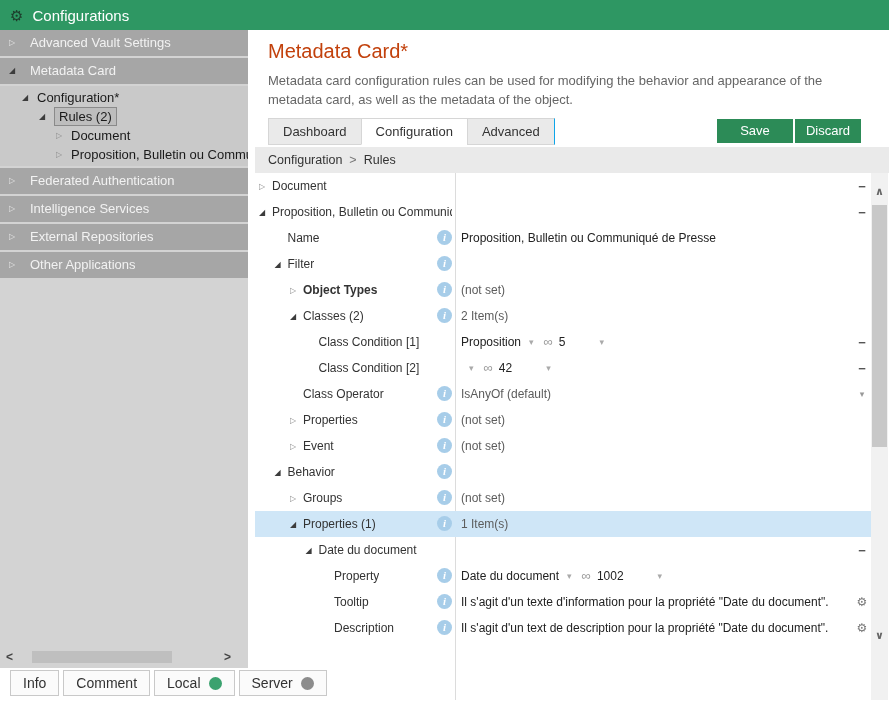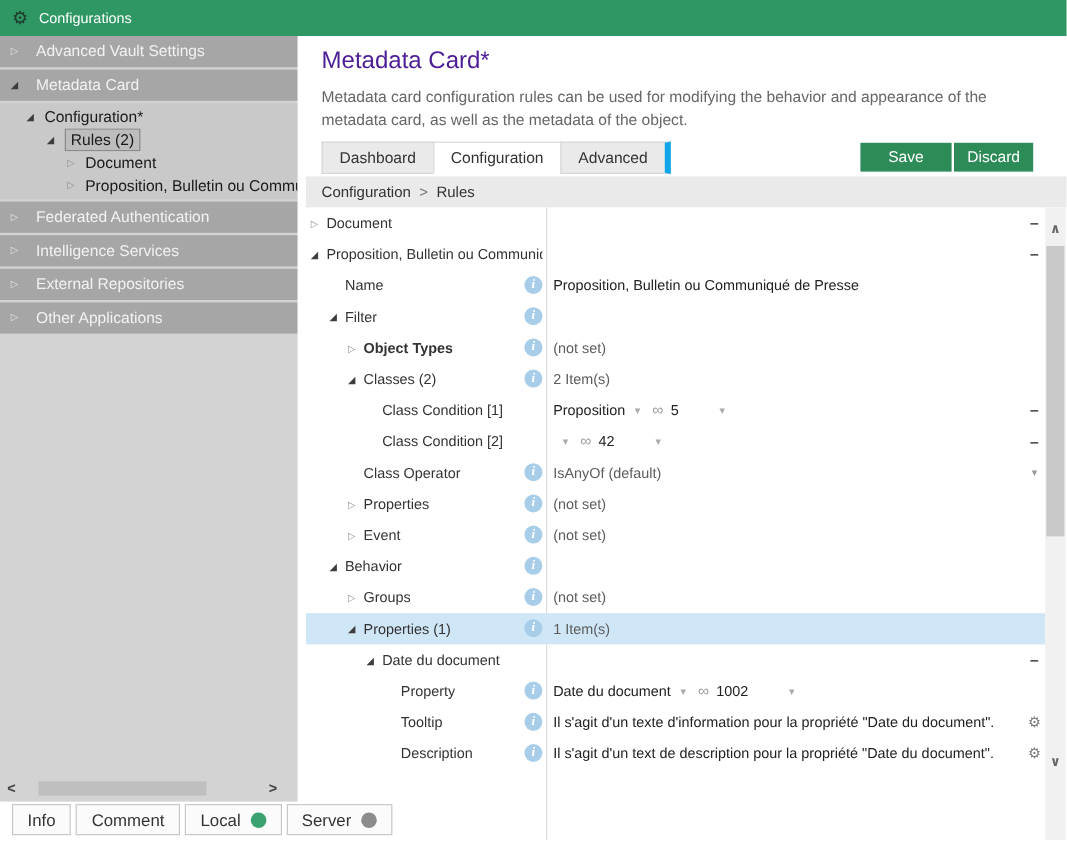--- a/index.html
+++ b/index.html
@@ -1,43 +1,43 @@
 <!DOCTYPE html>
 <html><head>
 <meta charset="utf-8">
 <style>
   html,body{margin:0;padding:0;background:#fff;font-family:"Liberation Sans","DejaVu Sans",sans-serif;}
   #app{position:relative;width:889px;height:720px;background:#fff;overflow:hidden;}
 
   
   .titlebar{position:absolute;left:0;top:0;width:889px;height:30px;background:#2E9763;display:flex;align-items:center;}
   .titlebar .gear{margin-left:10px;font-size:15px;color:#1d3b2b;line-height:1;}
-  .titlebar .ttl{margin-left:9px;color:#fff;font-size:12px;}
+  .titlebar .ttl{margin-left:9px;color:#fff;font-size:15px;}
 
   
   .sidebar{position:absolute;left:0;top:30px;width:248px;height:638px;background:#d3d3d3;overflow:hidden;}
   .side-section{position:relative;height:26px;margin-bottom:2px;background:#a6a6a6;color:#f2f2f2;font-size:13px;line-height:26px;padding-left:30px;white-space:nowrap;overflow:hidden;}
   .side-children{background:#c9c9c9;padding:2px 0;margin-bottom:2px;}
   .side-child{position:relative;height:19px;color:#1a1a1a;font-size:13px;line-height:19px;white-space:nowrap;overflow:hidden;}
   .tri{position:absolute;top:0;bottom:0;display:flex;align-items:center;font-size:8px;}
   .tri.collapsed{color:#8f8f8f;}
   .side-section .tri.collapsed{color:#e3e3e3;}
   .tri.expanded{color:#3c3c3c;}
   .sel-box{display:inline-block;background:#bdbdbd;border:1px solid #8a8a8a;padding:0 4px;line-height:17px;}
   .hscroll{position:absolute;left:0;bottom:2px;width:248px;height:18px;}
   .hscroll .arr{position:absolute;top:0;height:18px;display:flex;align-items:center;color:#444;font-weight:bold;font-size:12px;}
   .hscroll .thumb{position:absolute;left:32px;top:3px;width:140px;height:12px;background:#bfbfbf;}
 
   
   .main{position:absolute;left:255px;top:30px;width:634px;height:648px;background:#fff;}
-  .page-title{position:absolute;left:13px;top:10px;font-size:20px;color:#4c1d95;}
+  .page-title{position:absolute;left:13px;top:10px;font-size:20px;color:#c2410c;}
   .page-desc{position:absolute;left:13px;top:42px;width:612px;font-size:13px;color:#666;line-height:1.45;}
   .tabs{position:absolute;left:13px;top:88px;height:27px;display:flex;}
   .tab{height:25px;line-height:25px;padding:0 14px;background:#eaeaea;border:1px solid #d6d6d6;border-right:none;font-size:13px;color:#333;}
-  .tab:last-child{border-right:5px solid #0ea5e9;}
+  .tab:last-child{border-right:1px solid #0ea5e9;}
   .tab.active{background:#fff;border-bottom:1px solid #fff;}
   .btn{position:absolute;top:89px;height:24px;color:#fff;font-size:13px;text-align:center;line-height:24px;background:#2C8B57;}
   .btn.save{left:462px;width:76px;}
   .btn.discard{left:540px;width:66px;}
   .breadcrumb{position:absolute;left:0;top:117px;width:634px;height:26px;background:#eaeaea;font-size:12.5px;color:#333;display:flex;align-items:center;padding-left:13px;box-sizing:border-box;}
   .breadcrumb .sep{color:#777;margin:0 7px;}
 
   
   .grid{position:absolute;left:0;top:143px;width:634px;height:527px;background:#fff;overflow:hidden;}
   .col-divider{position:absolute;left:200px;top:0;bottom:0;width:0;border-left:1px solid #dcdcdc;}

